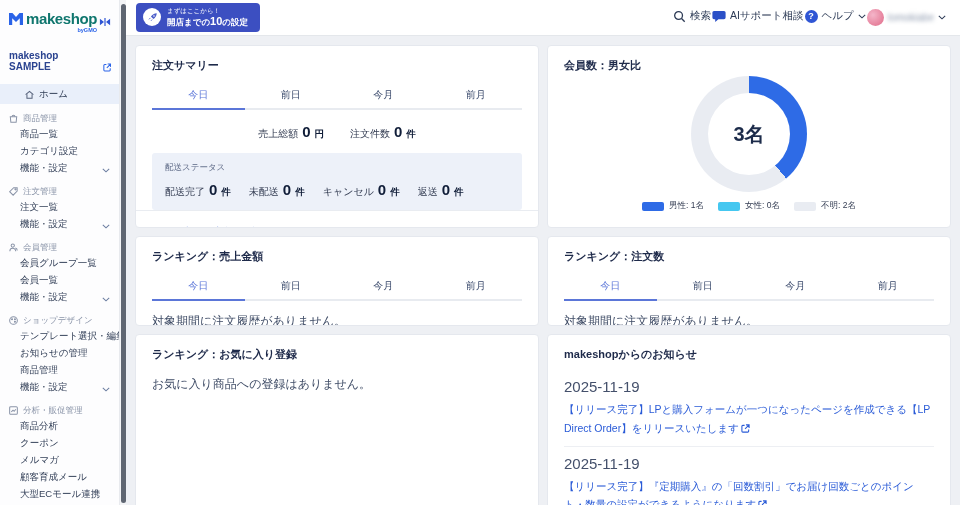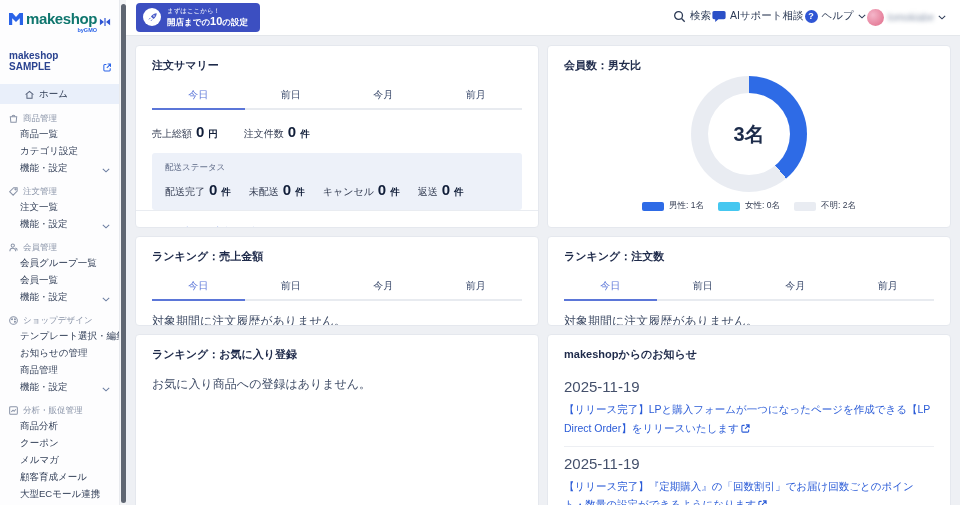--- a/index.html
+++ b/index.html
@@ -58,21 +58,21 @@
     display:flex; flex-direction:column; overflow:hidden; }
   .card-title { font-size:11px; font-weight:bold; color:#1e2a4a; }
 
   
   .tabs { display:flex; margin-top:10px; }
   .tab { flex:1; text-align:center; font-size:10px; color:#39496b; padding:5px 0 6px;
     border-bottom:2px solid #e8ebf0; cursor:pointer; }
   .tab.active { color:#5b76d8; border-bottom-color:#5b76d8; }
 
   
-  .stats-row { display:flex; gap:26px; margin-top:13px; align-items:baseline; }
+  .stats-row { display:flex; gap:26px; margin-top:13px; align-items:baseline;justify-content:center; }
   .stat { display:flex; align-items:baseline; gap:4px; }
   .s-label { font-size:10px; color:#333c52; }
   .s-value { font-size:15px; font-weight:bold; color:#101d38; }
   .s-unit { font-size:9.5px; font-weight:bold; color:#101d38; }
   .delivery-box { background:#edf1f9; border-radius:3px; margin-top:12px; padding:9px 13px 11px; }
   .delivery-title { font-size:8.5px; color:#5a6784; }
   .delivery-stats { display:flex; gap:18px; margin-top:7px; align-items:baseline; }
   .card-footer { margin:auto -16px 0; padding:10px 16px 2px; border-top:1px solid #e9ecf1; }
   .text-link { font-size:10px; color:#2a5bd7; cursor:pointer; }
 

